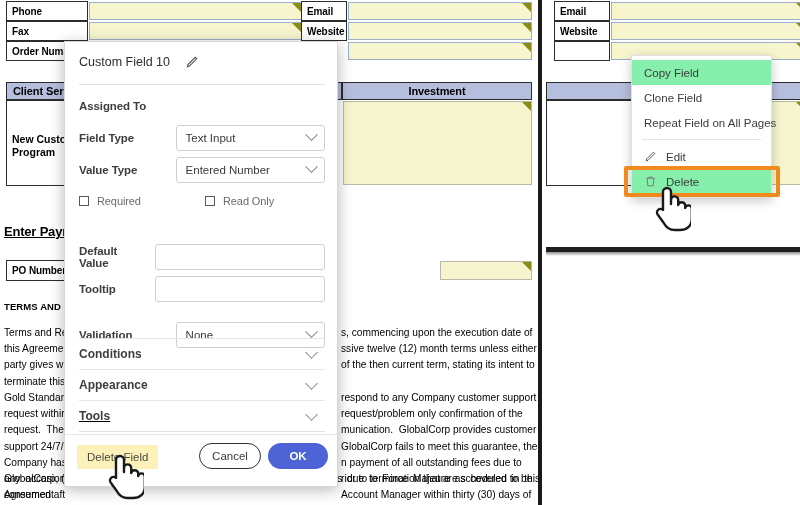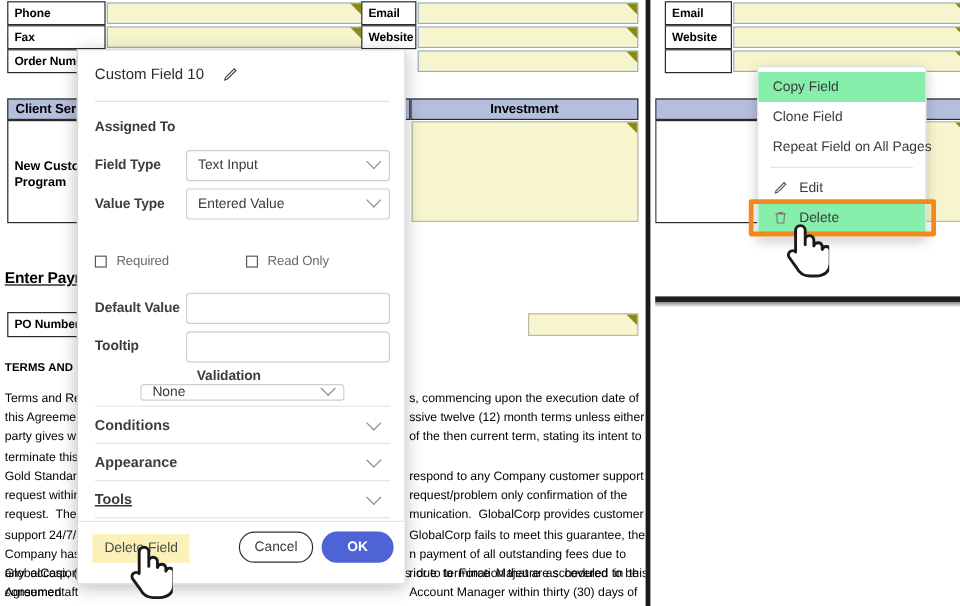--- a/index.html
+++ b/index.html
@@ -149,20 +149,21 @@
     height: 1px; background: #e2e2e2;
   }
 
   .row {
     position: absolute;
     left: 14px;
     width: 246px;
     height: 26px;
     display: flex;
     align-items: center;
+    gap: 32px;
   }
   .row .lbl {
     width: 76px;
     font-size: 11.5px;
     font-weight: bold;
     color: #3d3d3d;
     letter-spacing: -0.1px;
   }
   .ctrl {
     position: relative;
@@ -186,21 +187,20 @@
     border-right: 1.6px solid #8b8b8b;
     border-bottom: 1.6px solid #8b8b8b;
     transform: rotate(45deg) translate(-2px,-2px);
   }
 
   .cbrow {
     position: absolute;
     left: 14px; width: 252px; height: 18px;
     display: flex;
     align-items: center;
-    margin-top: 17px;
   }
   .cbitem { display: flex; align-items: center; width: 128px; }
   .cbox {
     width: 10px; height: 10px;
     border: 1.4px solid #5a5a5a;
     background: #fff;
     margin-right: 8px;
     flex: none;
   }
   .cblbl { font-size: 11px; color: #6b6b6b; letter-spacing: -0.1px; }
@@ -442,21 +442,21 @@
       <span class="lbl">Field Type</span>
       <div class="ctrl">
         <span>Text Input</span>
         <span class="chev"></span>
       </div>
     </div>
 
     <div class="row" style="top:115px;">
       <span class="lbl">Value Type</span>
       <div class="ctrl">
-        <span>Entered Value</span>
+        <span>Entered Number</span>
         <span class="chev"></span>
       </div>
     </div>
 
     <div class="cbrow" style="top:150px;">
       <label class="cbitem">
         <span class="cbox"></span>
         <span class="cblbl">Required</span>
       </label>
       <label class="cbitem">
@@ -468,21 +468,21 @@
     <div class="row" style="top:202px;">
       <span class="lbl">Default Value</span>
       <input class="ctrl input" type="text" value="" style="">
     </div>
 
     <div class="row" style="top:234px;">
       <span class="lbl">Tooltip</span>
       <input class="ctrl input" type="text" value="" style="">
     </div>
 
-    <div class="row" style="top:266px;flex-direction:column;">
+    <div class="row" style="top:280px;">
       <span class="lbl">Validation</span>
       <div class="ctrl">
         <span>None</span>
         <span class="chev"></span>
       </div>
     </div>
 
     <div class="acc" style="top:296px;">
       <span class="atitle">Conditions</span>
       <span class="chev2"></span>

